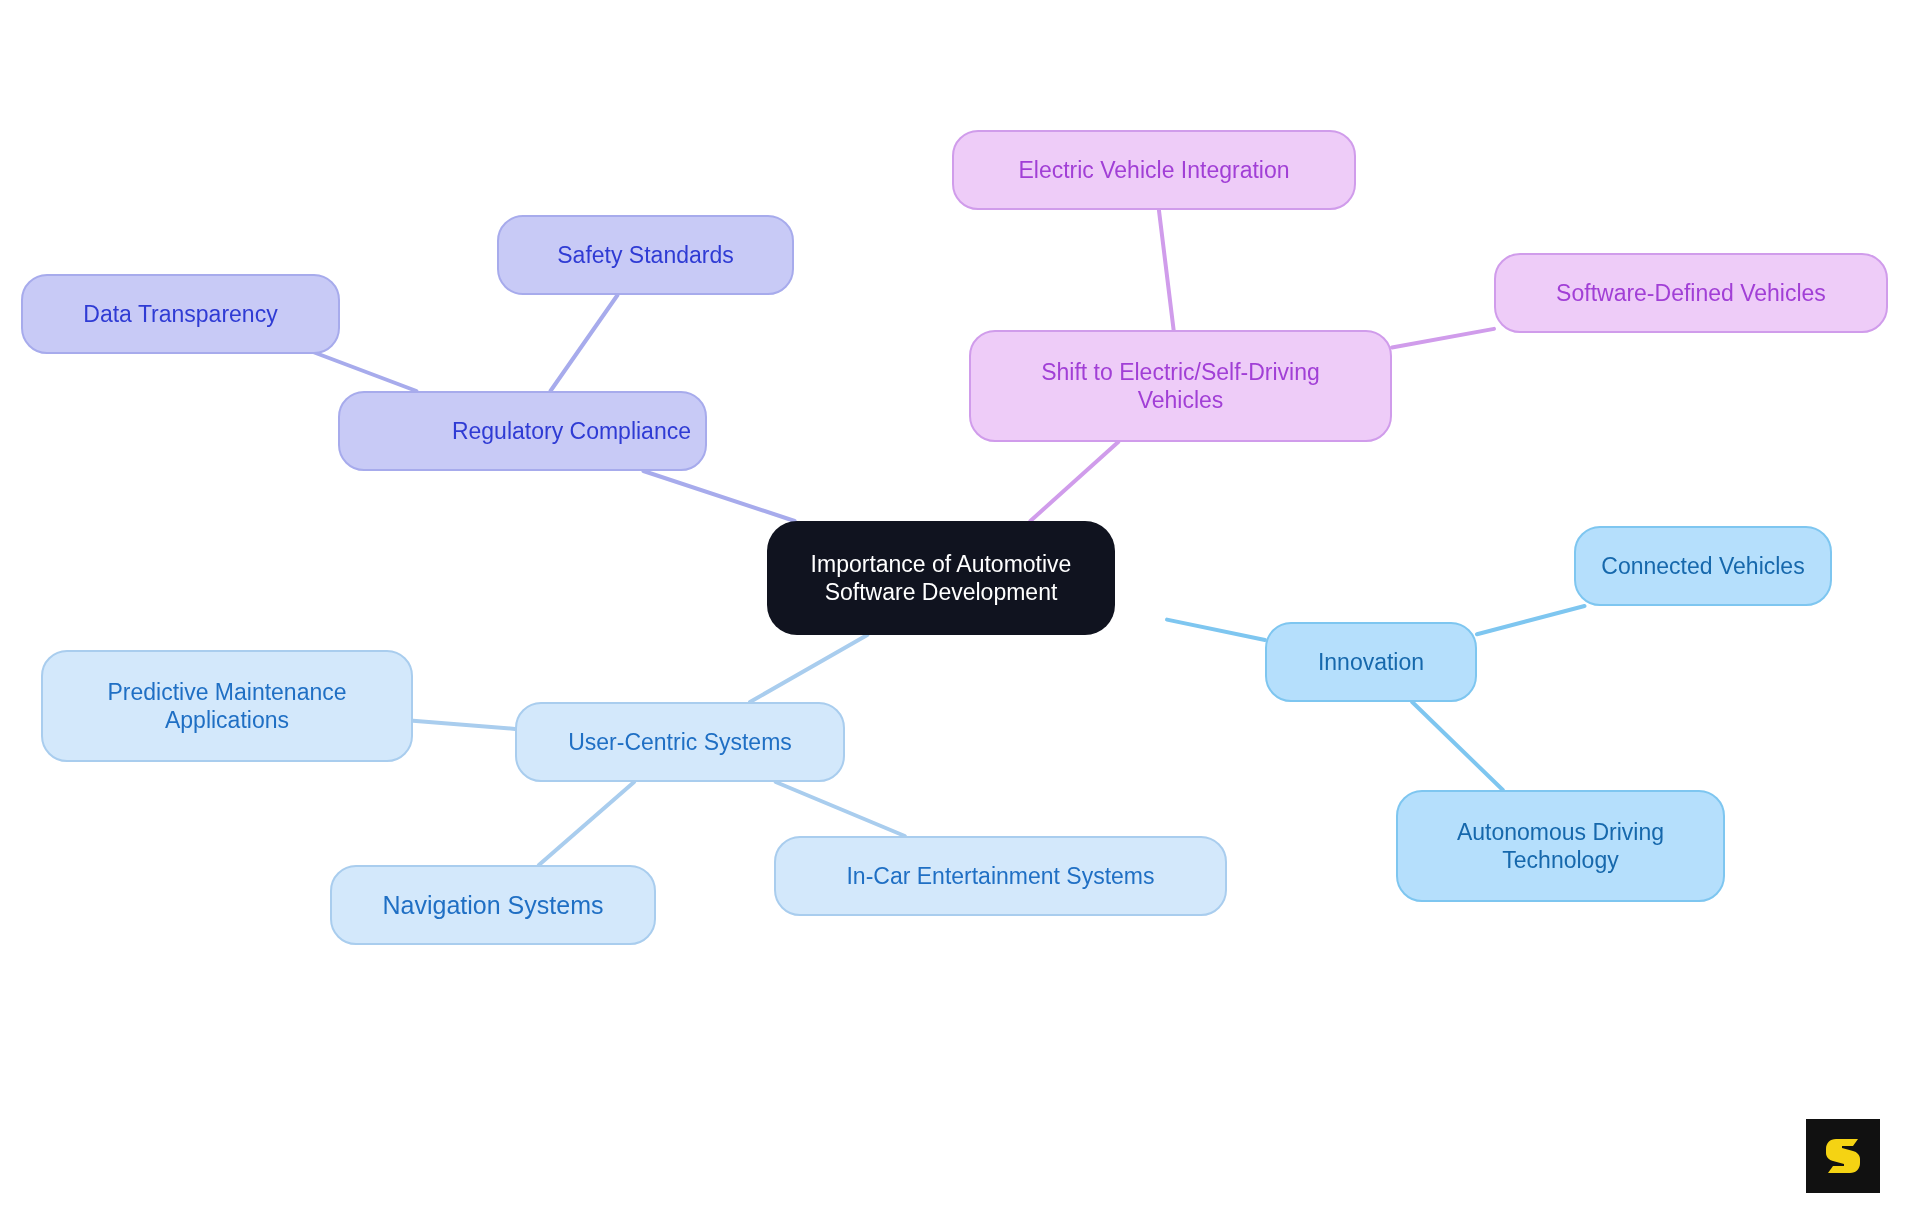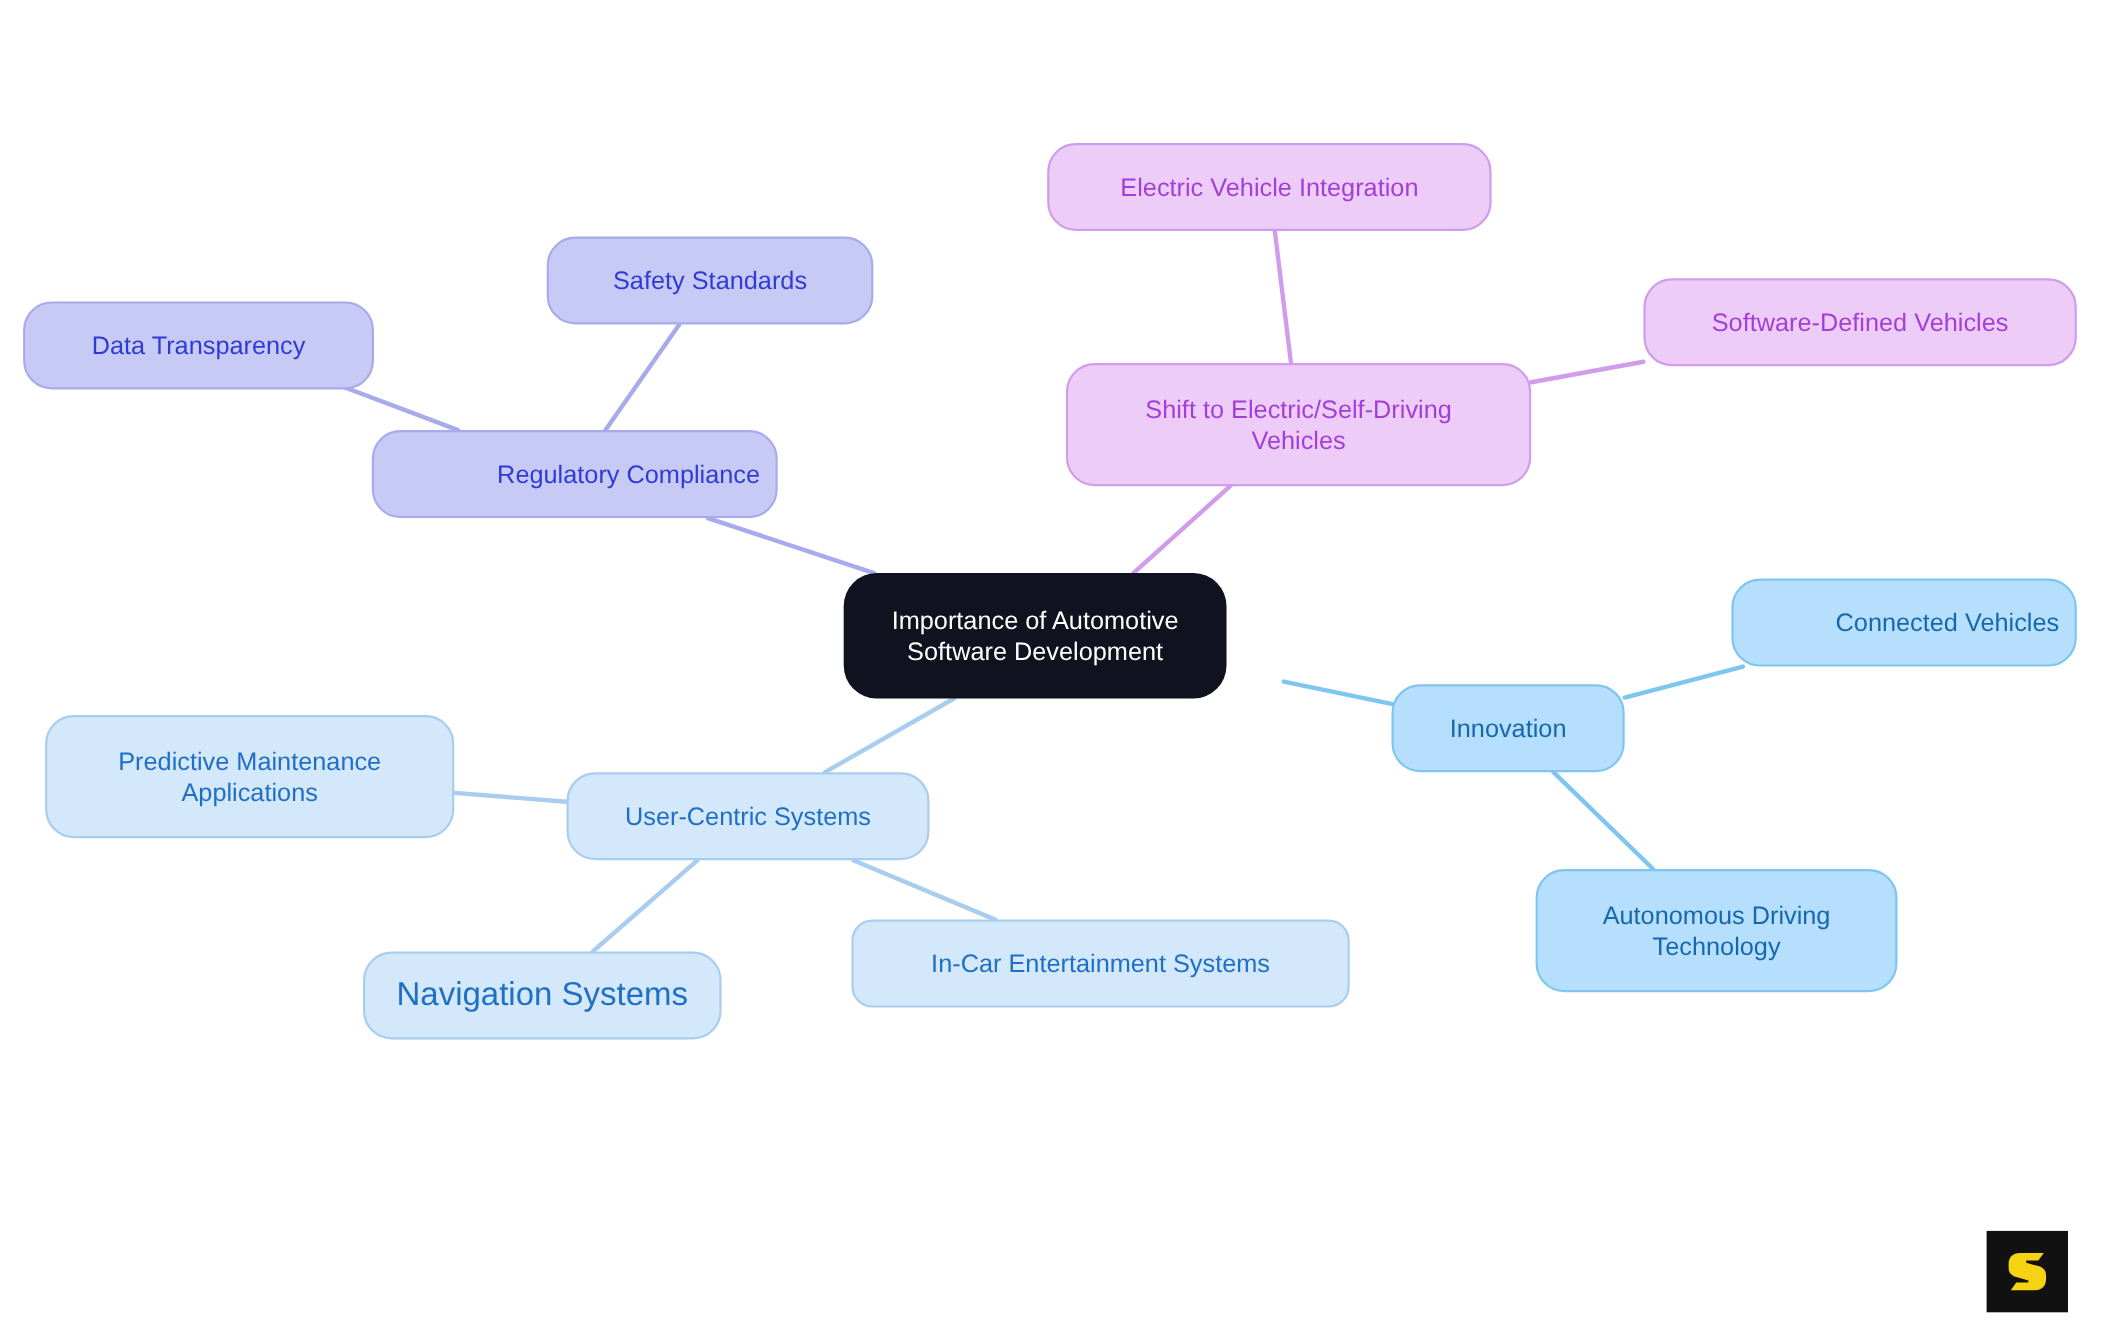--- a/index.html
+++ b/index.html
@@ -94,29 +94,29 @@
   <div id="node-layer">
       <div class="node fill-dark root" style="left: 767px; top: 521px; width: 348px; height: 114px; font-size: 23px;"><span class="node-label">Importance of Automotive
 Software Development</span></div>
       <div class="node fill-orchid" style="left: 952px; top: 130px; width: 404px; height: 80px; font-size: 23px;"><span class="node-label">Electric Vehicle Integration</span></div>
       <div class="node fill-orchid" style="left: 1494px; top: 253px; width: 394px; height: 80px; font-size: 23px;"><span class="node-label">Software-Defined Vehicles</span></div>
       <div class="node fill-orchid" style="left: 969px; top: 330px; width: 423px; height: 112px; font-size: 23px;"><span class="node-label">Shift to Electric/Self-Driving
 Vehicles</span></div>
       <div class="node fill-periwinkle" style="left: 21px; top: 262px; width: 319px; height: 80px; font-size: 23px; margin-top: 12px;"><span class="node-label">Data Transparency</span></div>
       <div class="node fill-periwinkle" style="left: 497px; top: 215px; width: 297px; height: 80px; font-size: 23px; text-align: right;"><span class="node-label">Safety Standards</span></div>
       <div class="node fill-periwinkle" style="left: 338px; top: 391px; width: 369px; height: 80px; font-size: 23px; justify-content: flex-end;"><span class="node-label">Regulatory Compliance</span></div>
-      <div class="node fill-sky" style="left: 1574px; top: 526px; width: 314px; height: 80px; font-size: 23px; justify-content: flex-end;"><span class="node-label">Connected Vehicles</span></div>
+      <div class="node fill-sky" style="left: 1574px; top: 526px; width: 258px; height: 80px; font-size: 23px;"><span class="node-label">Connected Vehicles</span></div>
       <div class="node fill-sky" style="left: 1265px; top: 622px; width: 212px; height: 80px; font-size: 23px;"><span class="node-label">Innovation</span></div>
       <div class="node fill-sky" style="left: 1396px; top: 790px; width: 329px; height: 112px; font-size: 23px;"><span class="node-label">Autonomous Driving
 Technology</span></div>
       <div class="node fill-paleblue" style="left: 41px; top: 650px; width: 372px; height: 112px; font-size: 23px;"><span class="node-label">Predictive Maintenance
 Applications</span></div>
       <div class="node fill-paleblue" style="left: 515px; top: 702px; width: 330px; height: 80px; font-size: 23px;"><span class="node-label">User-Centric Systems</span></div>
-      <div class="node fill-paleblue" style="left: 330px; top: 865px; width: 326px; height: 80px; font-size: 30px;"><span class="node-label">Navigation Systems</span></div>
-      <div class="node fill-paleblue" style="left: 774px; top: 836px; width: 453px; height: 80px; font-size: 23px; border-radius: 19px;"><span class="node-label">In-Car Entertainment Systems</span></div>
+      <div class="node fill-paleblue" style="left: 330px; top: 865px; width: 326px; height: 80px; font-size: 25px;"><span class="node-label">Navigation Systems</span></div>
+      <div class="node fill-paleblue" style="left: 774px; top: 836px; width: 453px; height: 80px; font-size: 23px;"><span class="node-label">In-Car Entertainment Systems</span></div>
     </div>
 
   <div id="logo-badge" style="left: 1806px; top: 1119px; width: 74px; height: 74px; background: rgb(17, 17, 17);">
     <svg width="46" height="46" viewBox="0 0 46 46">
       <path d="M38 6 L16 6 C10 6 6 10 6 16 L6 20 C6 24 9 27 13 28 L24 31 L24 33 L13 33 L8 40 L30 40 C36 40 40 36 40 30 L40 26 C40 22 37 19 33 18 L22 15 L22 13 L33 13 Z" fill="#f5d313"></path>
     </svg>
   </div>
 
 </div>
 

